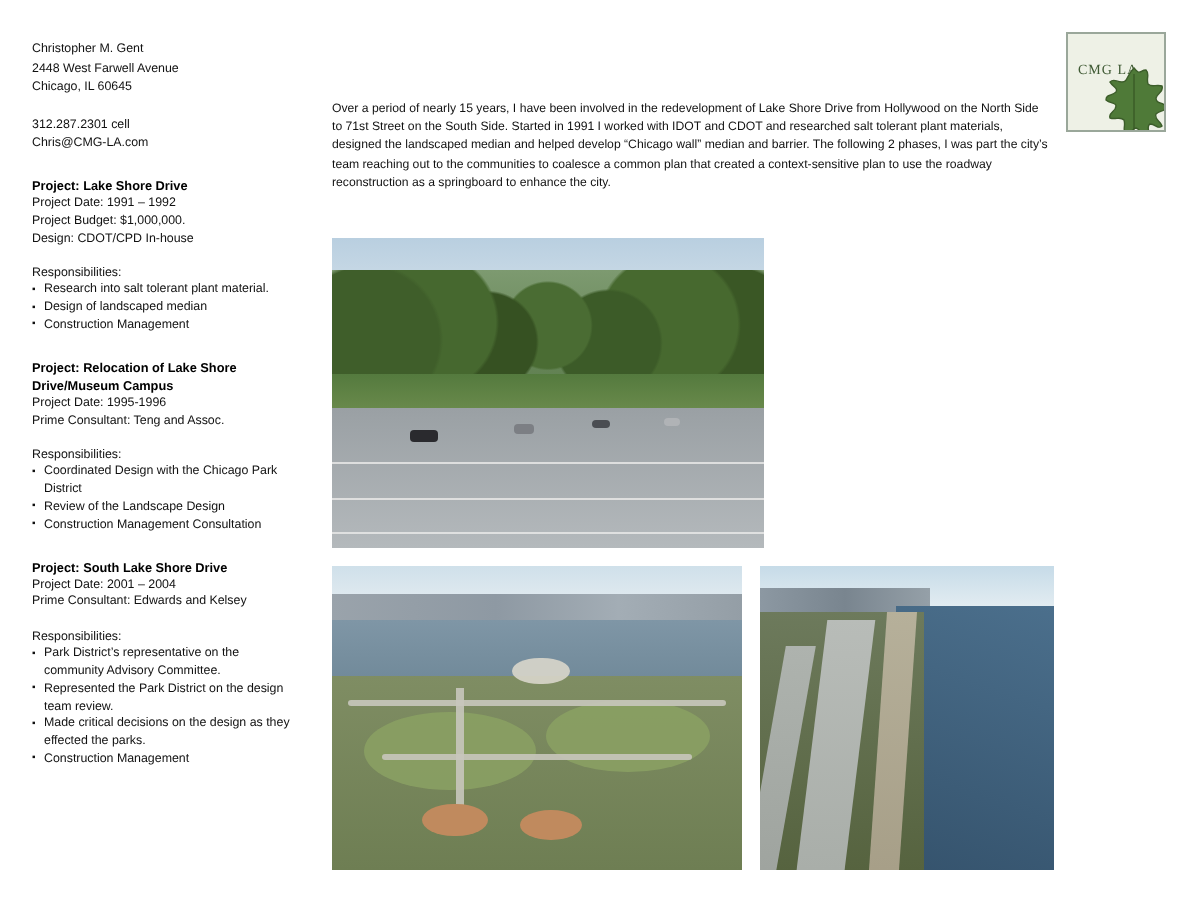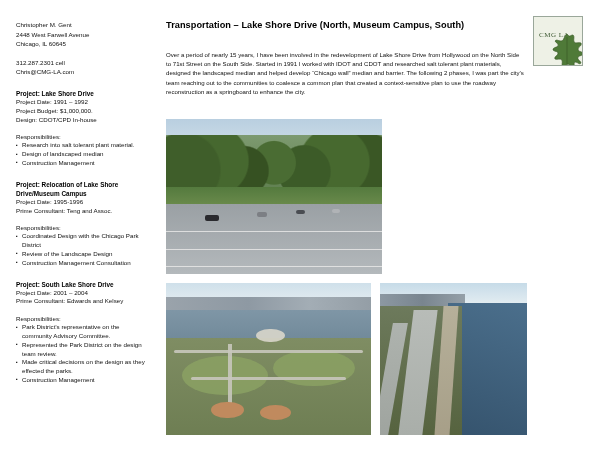--- a/index.html
+++ b/index.html
@@ -291,21 +291,20 @@
       <div class="sub-title">Responsibilities:</div>
       <ul class="bullets">
         <li>Park District’s representative on the community Advisory Committee.</li>
         <li>Represented the Park District on the design team review.</li>
         <li>Made critical  decisions on the design as they effected the parks.</li>
         <li>Construction Management</li>
       </ul>
     </div>
   </div>
 
-  <div class="doc-title">Transportation – Lake Shore Drive (North, Museum Campus, South)</div>
   <div class="intro">Over a period of nearly 15 years, I have been involved in the redevelopment of Lake Shore Drive from Hollywood on the North Side to 71st Street on the South Side.  Started in 1991 I worked with IDOT and CDOT and researched salt tolerant plant materials, designed the landscaped median and helped develop “Chicago wall” median and barrier.  The following 2 phases, I was part the city’s team reaching out to the communities to coalesce a common plan that created a context-sensitive plan to use the roadway reconstruction as a springboard to enhance the city.</div>
 
   <div class="logo">
     <div class="logo-text">CMG  LA</div>
     <svg class="logo-leaf" viewBox="0 0 34 38">
       <path d="M17 1 C13 5 14 8 11 8 C8 8 7 6 5 8 C7 11 9 11 8 13 C6 15 3 14 3 17 C5 19 8 18 8 20 C8 23 4 23 5 26 C8 27 10 25 12 27 C13 30 11 32 13 34 C16 34 16 31 18 31 C21 32 21 36 24 35 C25 32 23 30 25 29 C28 29 29 32 31 30 C30 27 27 27 28 24 C30 22 33 23 33 20 C31 18 28 19 28 16 C29 13 32 13 31 10 C28 9 26 11 24 9 C23 6 25 4 23 2 C20 2 20 5 17 1 Z" fill="#4f7a38" stroke="#3c5d2a" stroke-width="0.7"></path>
       <path d="M17 4 L17 33" stroke="#365524" stroke-width="0.6" fill="none"></path>
     </svg>
   </div>
 

